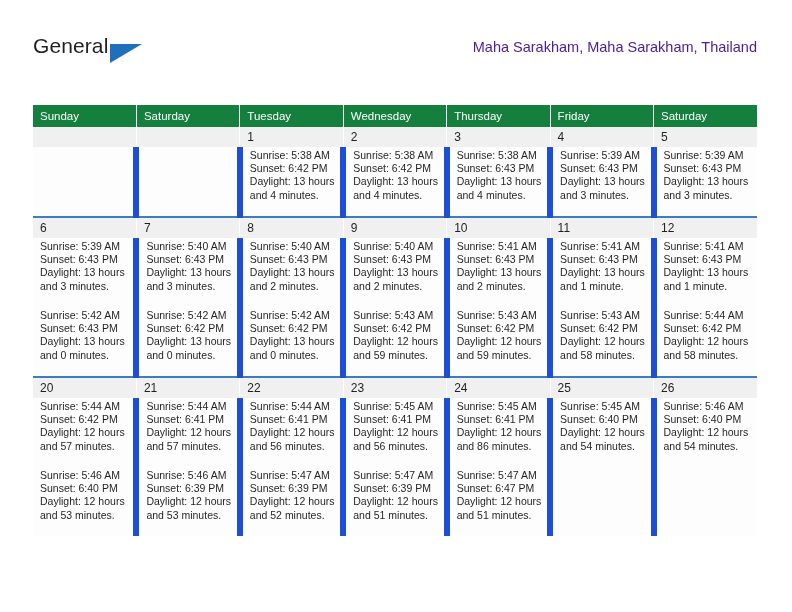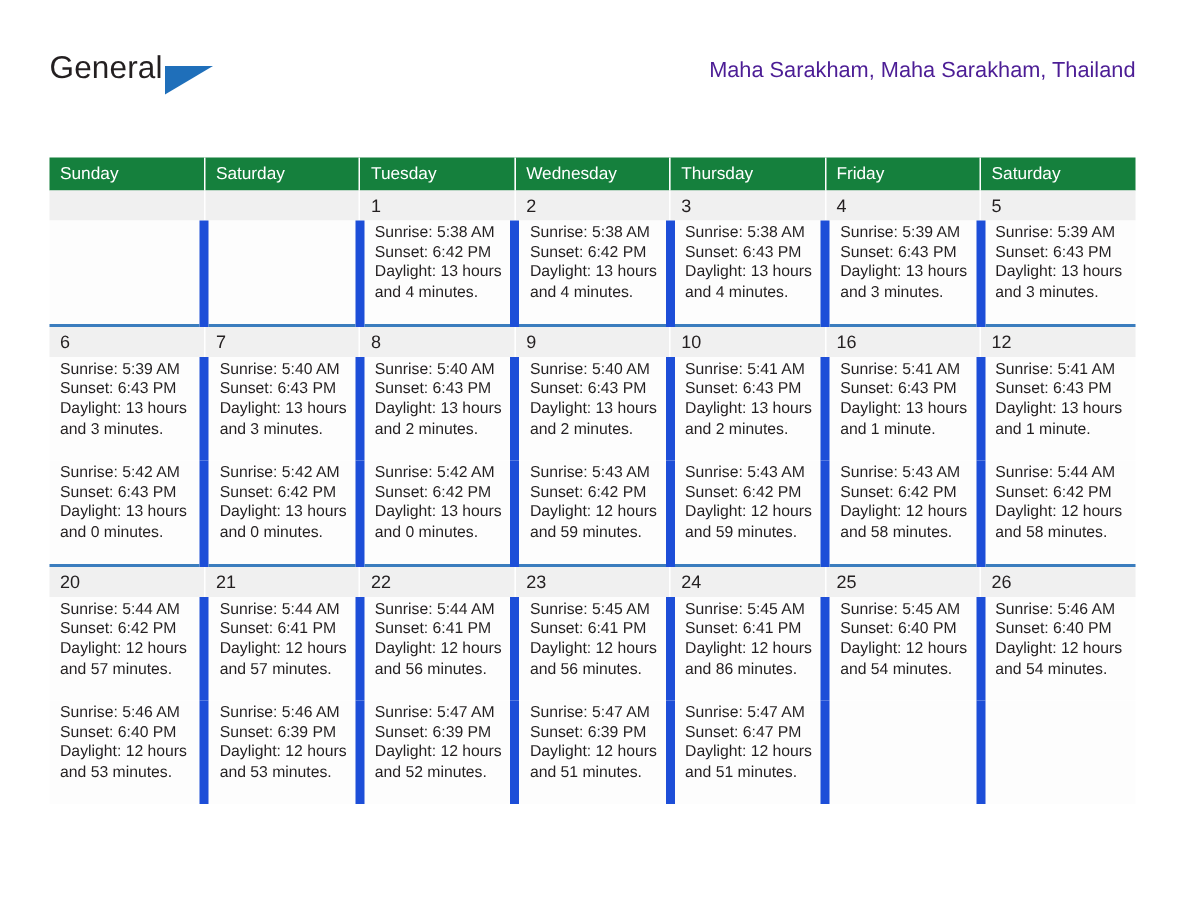--- a/index.html
+++ b/index.html
@@ -204,21 +204,21 @@
             <span class="info-line">Daylight: 13 hours</span>
             <span class="info-line">and 3 minutes.</span>
           </td>
         </tr>
         <tr class="daynum-row">
           <td>6</td>
           <td>7</td>
           <td>8</td>
           <td>9</td>
           <td>10</td>
-          <td>16</td>
+          <td>11</td>
           <td>12</td>
         </tr>
         <tr class="info-row">
           <td>
             <span class="info-line">Sunrise: 5:39 AM</span>
             <span class="info-line">Sunset: 6:43 PM</span>
             <span class="info-line">Daylight: 13 hours</span>
             <span class="info-line">and 3 minutes.</span>
           </td>
           <td>

